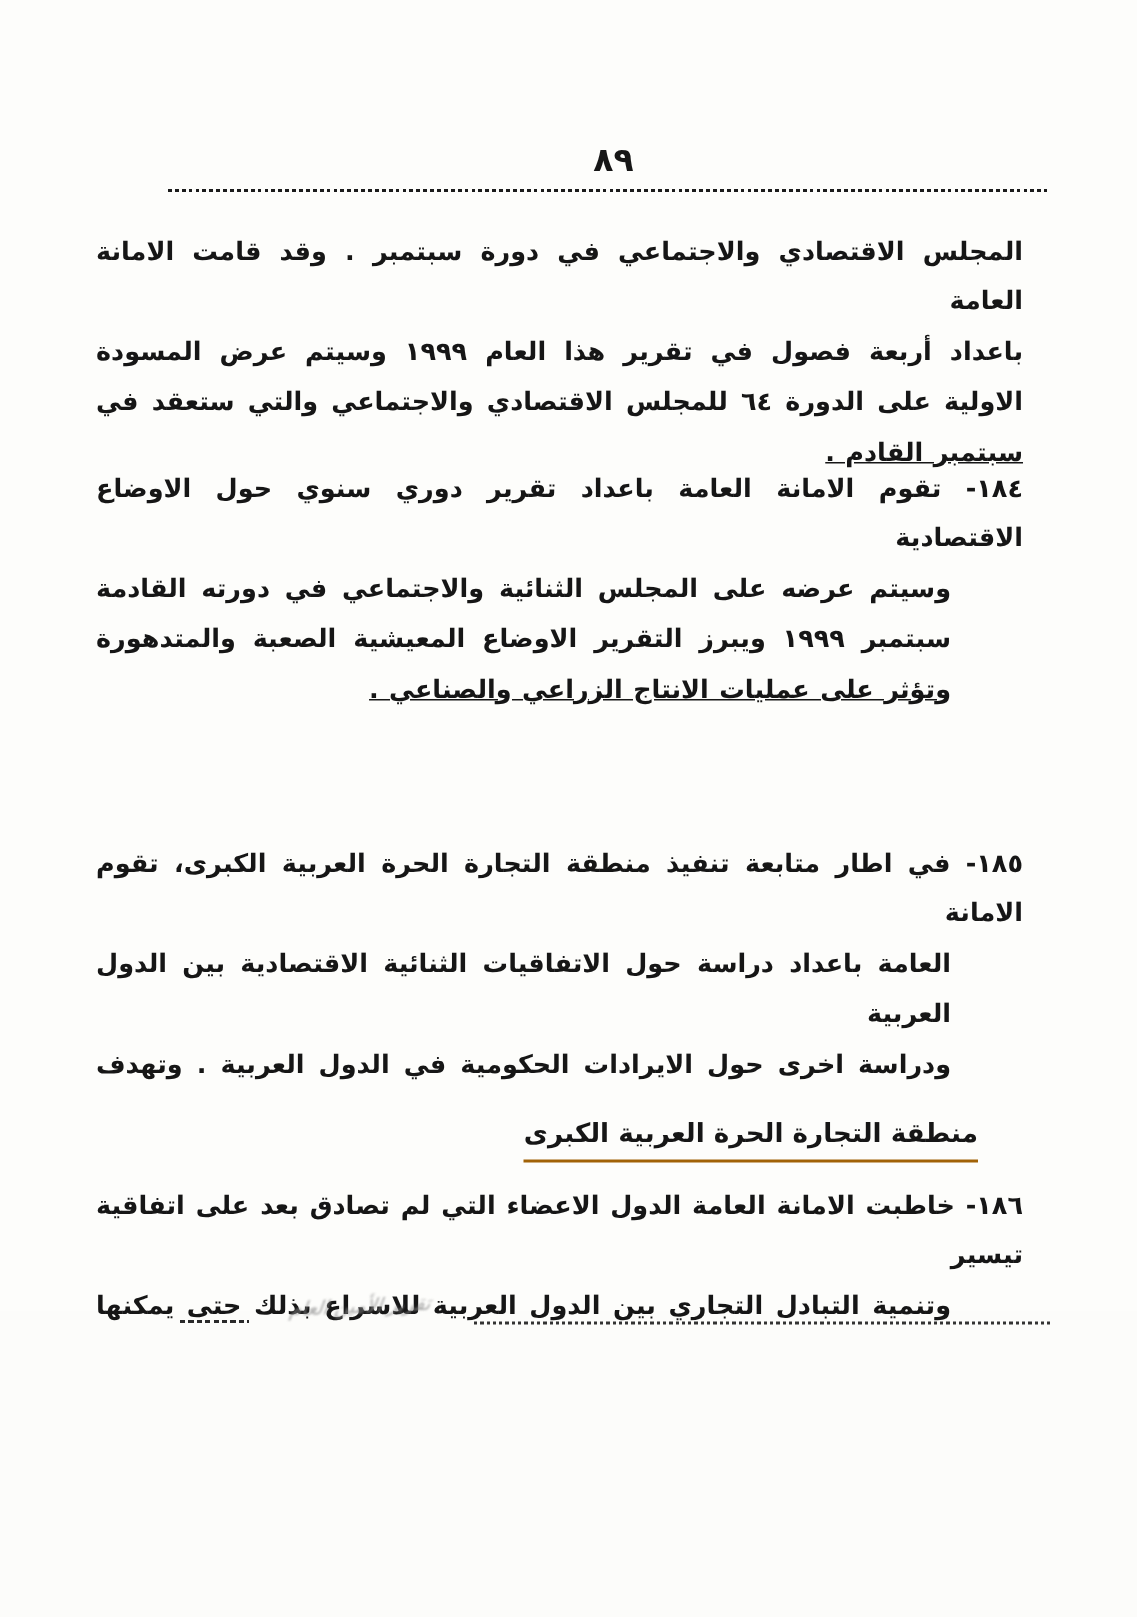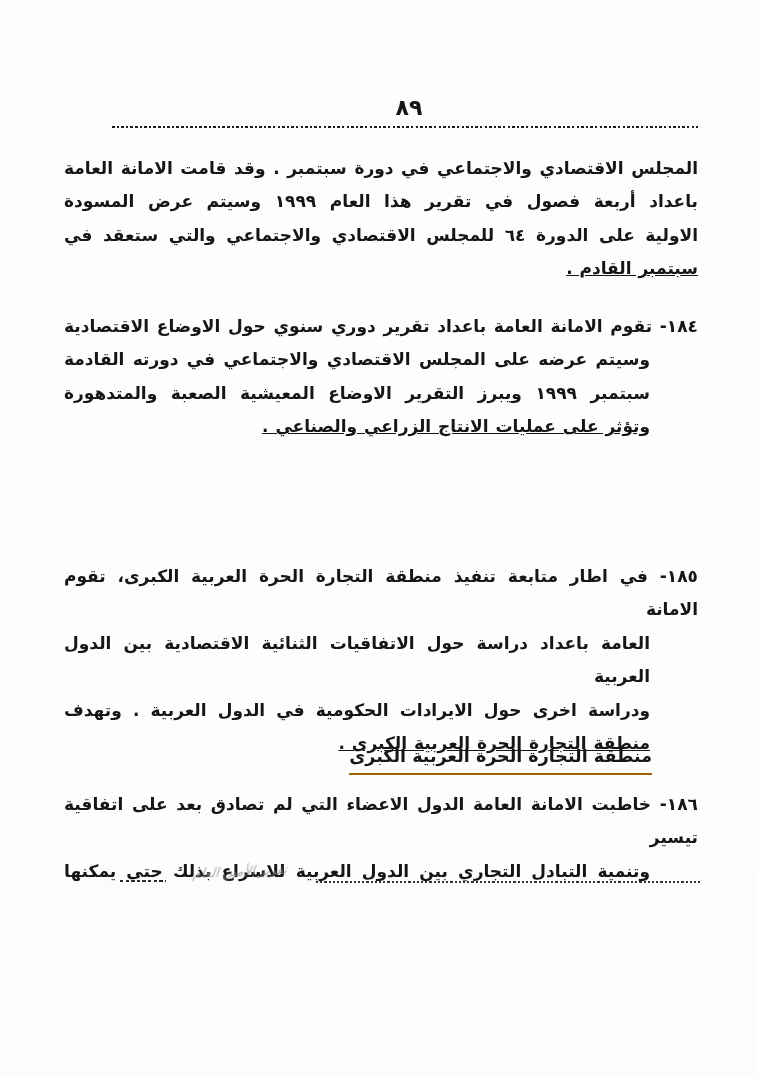--- a/index.html
+++ b/index.html
@@ -24,21 +24,21 @@
   .rule{
     position:absolute;height:2px;
     background-image:repeating-linear-gradient(to right,#1b1b1b 0 2.5px,rgba(27,27,27,0) 2.5px 4.6px);
   }
   .rule-header{left:112px;top:126px;width:586px;}
   .rule-footer-a{left:120px;top:880px;width:46px;height:2.4px;
     background-image:repeating-linear-gradient(to right,#2a2a2a 0 3.5px,rgba(27,27,27,0) 3.5px 5.6px);}
   .rule-footer-b{left:316px;top:881px;width:384px;height:2px;
     background-image:repeating-linear-gradient(to right,#333 0 2.2px,rgba(27,27,27,0) 2.2px 4.2px);}
   .para{
-    position:absolute;left:64px;right:60px;
+    position:absolute;left:64px;right:76px;
     font-size:17px;font-weight:700;
     line-height:33.4px;
     word-spacing:1px;
   }
   .para-intro{top:152px;}
   .para-184{top:310px;}
   .para-185{top:560px;}
   .para-186{top:788px;}
   .ln{text-align:justify;text-align-last:justify;}
   .ln-last{text-align:start;text-decoration:underline;}
@@ -72,30 +72,29 @@
 
   <div class="para para-intro">
     <div class="ln">المجلس الاقتصادي والاجتماعي في دورة سبتمبر . وقد قامت الامانة  العامة</div>
     <div class="ln">باعداد أربعة فصول في تقرير هذا العام ١٩٩٩ وسيتم عرض المسودة</div>
     <div class="ln">الاولية على الدورة ٦٤  للمجلس الاقتصادي والاجتماعي والتي ستعقد في</div>
     <div class="ln-last">سبتمبر القادم .</div>
   </div>
 
   <div class="para para-184">
     <div class="ln">١٨٤- تقوم الامانة العامة باعداد  تقرير دوري سنوي حول الاوضاع الاقتصادية</div>
-    <div class="ln indent">وسيتم عرضه على المجلس الاقتصادي والاجتماعي في دورته القادمة</div>
+    <div class="ln indent">وسيتم عرضه على المجلس الثنائية والاجتماعي في دورته القادمة</div>
     <div class="ln indent">سبتمبر ١٩٩٩ ويبرز التقرير الاوضاع المعيشية الصعبة والمتدهورة</div>
     <div class="ln-last indent">وتؤثر على عمليات الانتاج الزراعي والصناعي .</div>
   </div>
 
   <div class="para para-185">
     <div class="ln">١٨٥- في اطار متابعة تنفيذ  منطقة التجارة الحرة العربية الكبرى، تقوم الامانة</div>
     <div class="ln indent">العامة باعداد دراسة حول الاتفاقيات الثنائية الاقتصادية بين الدول العربية</div>
     <div class="ln indent">ودراسة اخرى حول الايرادات الحكومية في الدول العربية . وتهدف</div>
-    <div class="ln-last indent">منطقة التجارة الحرة العربية الكبرى .</div>
   </div>
 
   <div class="section-heading">
     <span class="u">منطقة التجارة الحرة العربية الكبرى</span>
   </div>
 
   <div class="para para-186">
     <div class="ln">١٨٦- خاطبت الامانة العامة الدول الاعضاء التي لم تصادق بعد على اتفاقية تيسير</div>
     <div class="ln indent">وتنمية التبادل التجاري بين الدول العربية للاسراع بذلك حتى يمكنها</div>
   </div>

